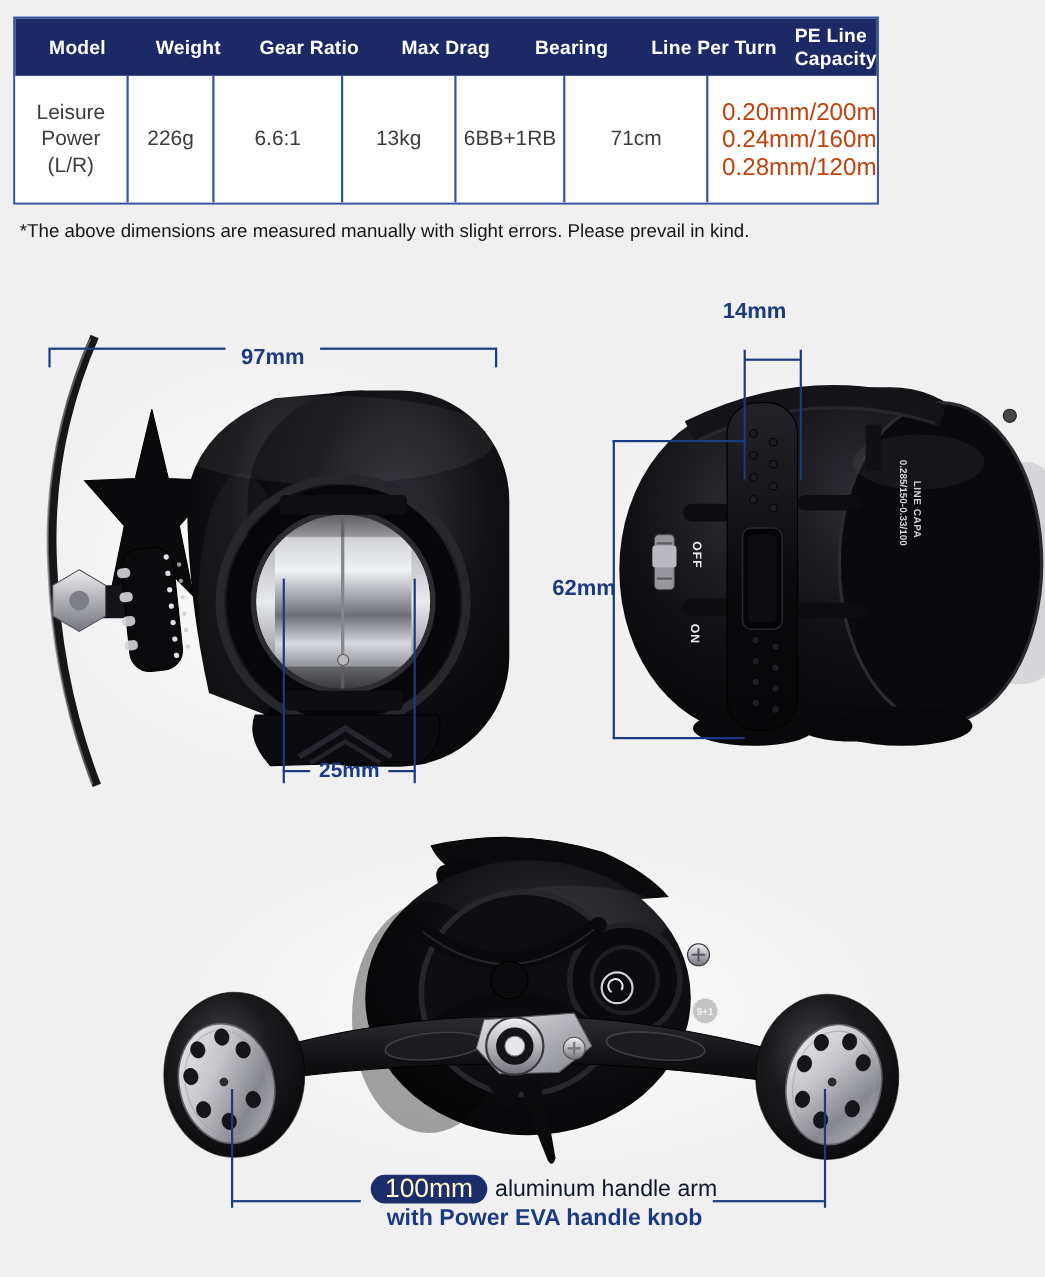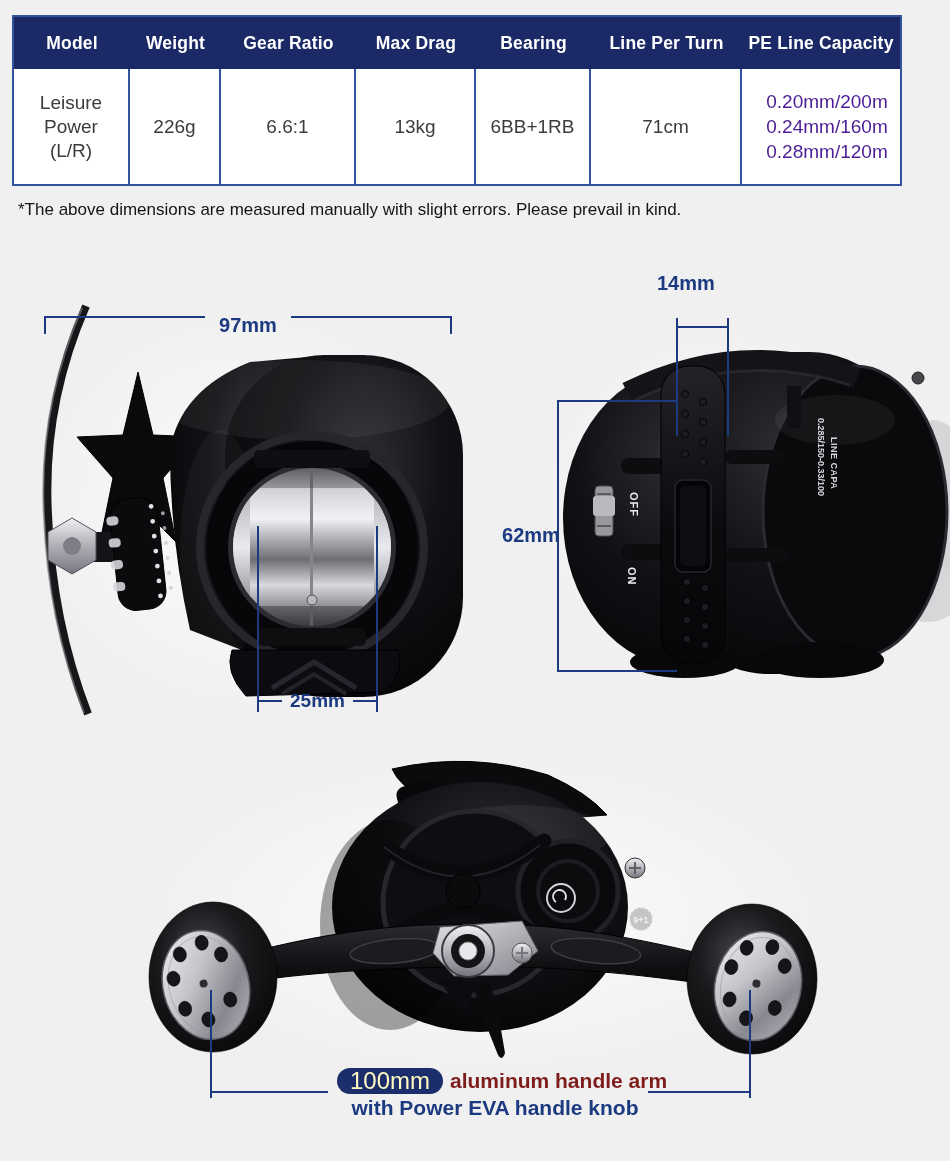--- a/index.html
+++ b/index.html
@@ -1,34 +1,34 @@
 <!DOCTYPE html>
 <html><head>
 <meta charset="utf-8">
 <style>
   html,body{margin:0;padding:0;background:#e4e4e6;}
   .page{position:relative;width:950px;height:1161px;margin:0 auto;background:#f0f0f1;
         font-family:"Liberation Sans",sans-serif;overflow:hidden;}
 
   
-  .spec-table{position:absolute;left:12px;top:15px;width:890px;border:2px solid #33539e;
+  .spec-table{position:absolute;left:12px;top:15px;width:787px;border:2px solid #33539e;
               box-sizing:border-box;background:#fff;}
   .spec-head{display:flex;background:#1b2a66;height:52px;}
   .spec-head .cell{display:flex;align-items:center;justify-content:center;color:#fff;
                    font-weight:bold;font-size:17.5px;letter-spacing:.2px;}
   .spec-body{display:flex;height:115px;background:#fff;}
   .spec-body .cell{display:flex;flex-direction:column;align-items:center;justify-content:center;
                    color:#3c3c3c;font-size:19px;border-right:2px solid #33539e;box-sizing:border-box;
                    text-align:center;line-height:24px;}
   .spec-body .cell:last-child{border-right:none;}
   .c0{width:116px;} .c1{width:91px;} .c2{width:135px;} .c3{width:120px;}
   .c4{width:115px;} .c5{width:151px;} .c6{flex:1;}
   .spec-head .cell{border-right:none;}
   .model-cell{font-size:17px;padding:0 10px;}
-  .pe-line{font-size:19px;line-height:25px;color:#4c1d95;margin-left:12px;}
+  .pe-line{font-size:22px;line-height:25px;color:#c2410c;margin-left:12px;}
 
   
   .disclaimer{position:absolute;left:18px;top:200px;font-size:17px;color:#141414;}
 
   
   .dl{position:absolute;background:#1c3a80;z-index:3;}
   .dim-label{color:#1c3a80;font-weight:bold;z-index:4;}
   .dim97{position:absolute;left:44px;top:316px;width:408px;height:20px;display:flex;
          align-items:flex-start;z-index:4;}
   .dim97 .tick{width:2px;height:18px;background:#1c3a80;}
@@ -39,21 +39,21 @@
   .dim25{position:absolute;left:257px;top:691px;width:121px;height:20px;display:flex;
          align-items:center;z-index:4;}
   .dim25 .seg{flex:1;height:2px;background:#1c3a80;}
   .dim25 .dim-label{font-size:19px;padding:0 8px;line-height:18px;}
 
   
   .handle-line1{position:absolute;left:337px;top:1068px;display:flex;align-items:center;
                 gap:7px;z-index:4;}
   .pill{background:#1b2d6b;color:#fef9c3;font-weight:normal;font-size:24px;line-height:26px;
         padding:0 13px;border-radius:14px;}
-  .handle-text{color:#7f1d1d;font-weight:bold;font-size:21px;line-height:26px;}
+  .handle-text{color:#0f172a;font-weight:normal;font-size:21px;line-height:26px;}
   .handle-line2{position:absolute;left:330px;top:1096px;width:330px;text-align:center;
                 color:#1c3a80;font-weight:bold;font-size:21px;z-index:4;}
 
   
   .glow{position:absolute;border-radius:50%;z-index:0;
         background:radial-gradient(ellipse at center,rgba(255,255,255,.8) 0%,rgba(255,255,255,0) 70%);}
   svg.photo{position:absolute;z-index:1;}
 </style>
 </head>
 <body>

